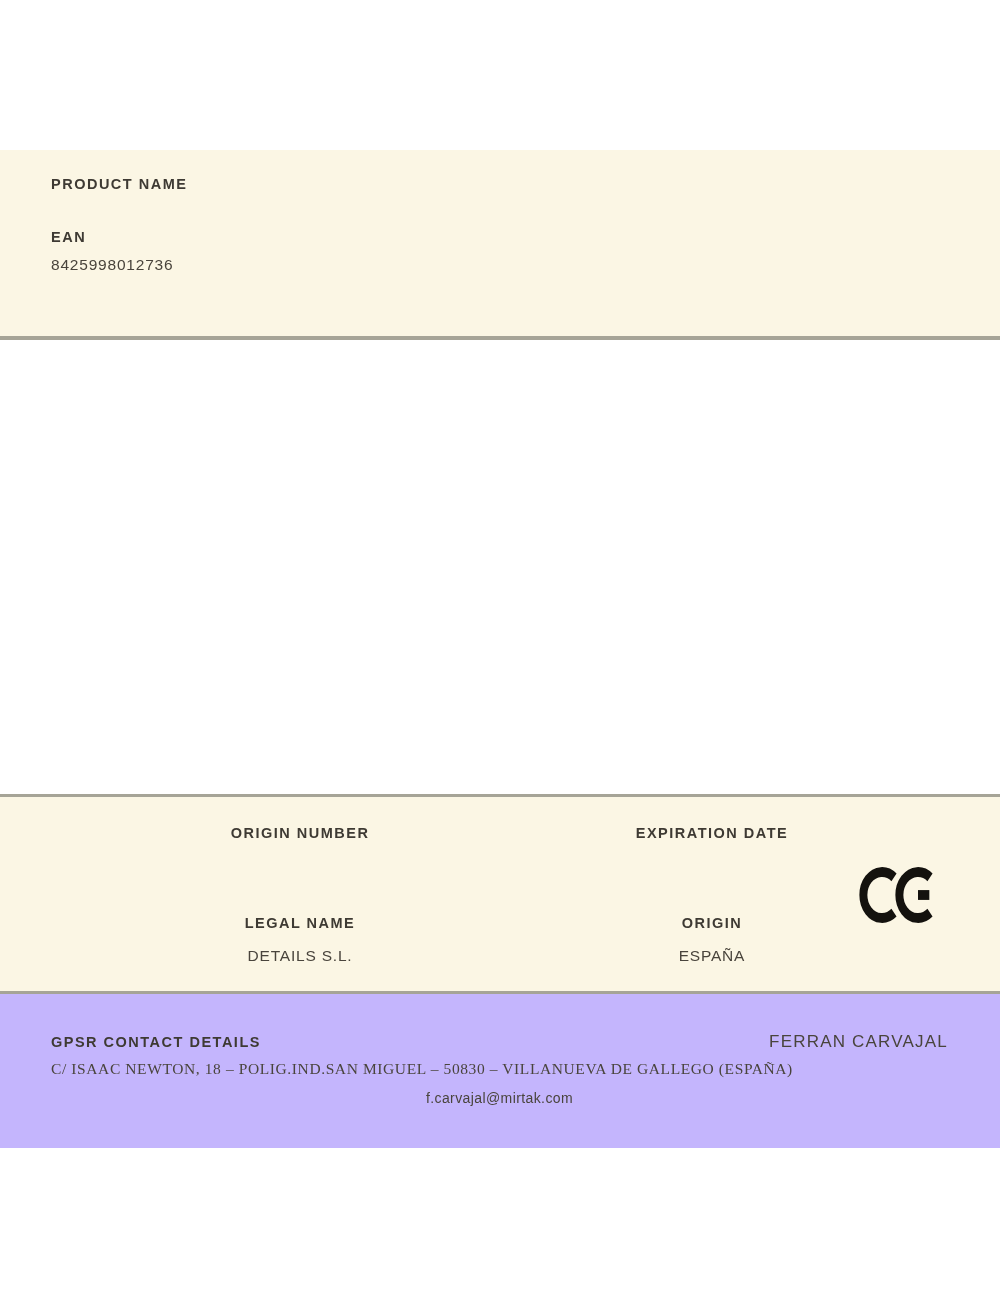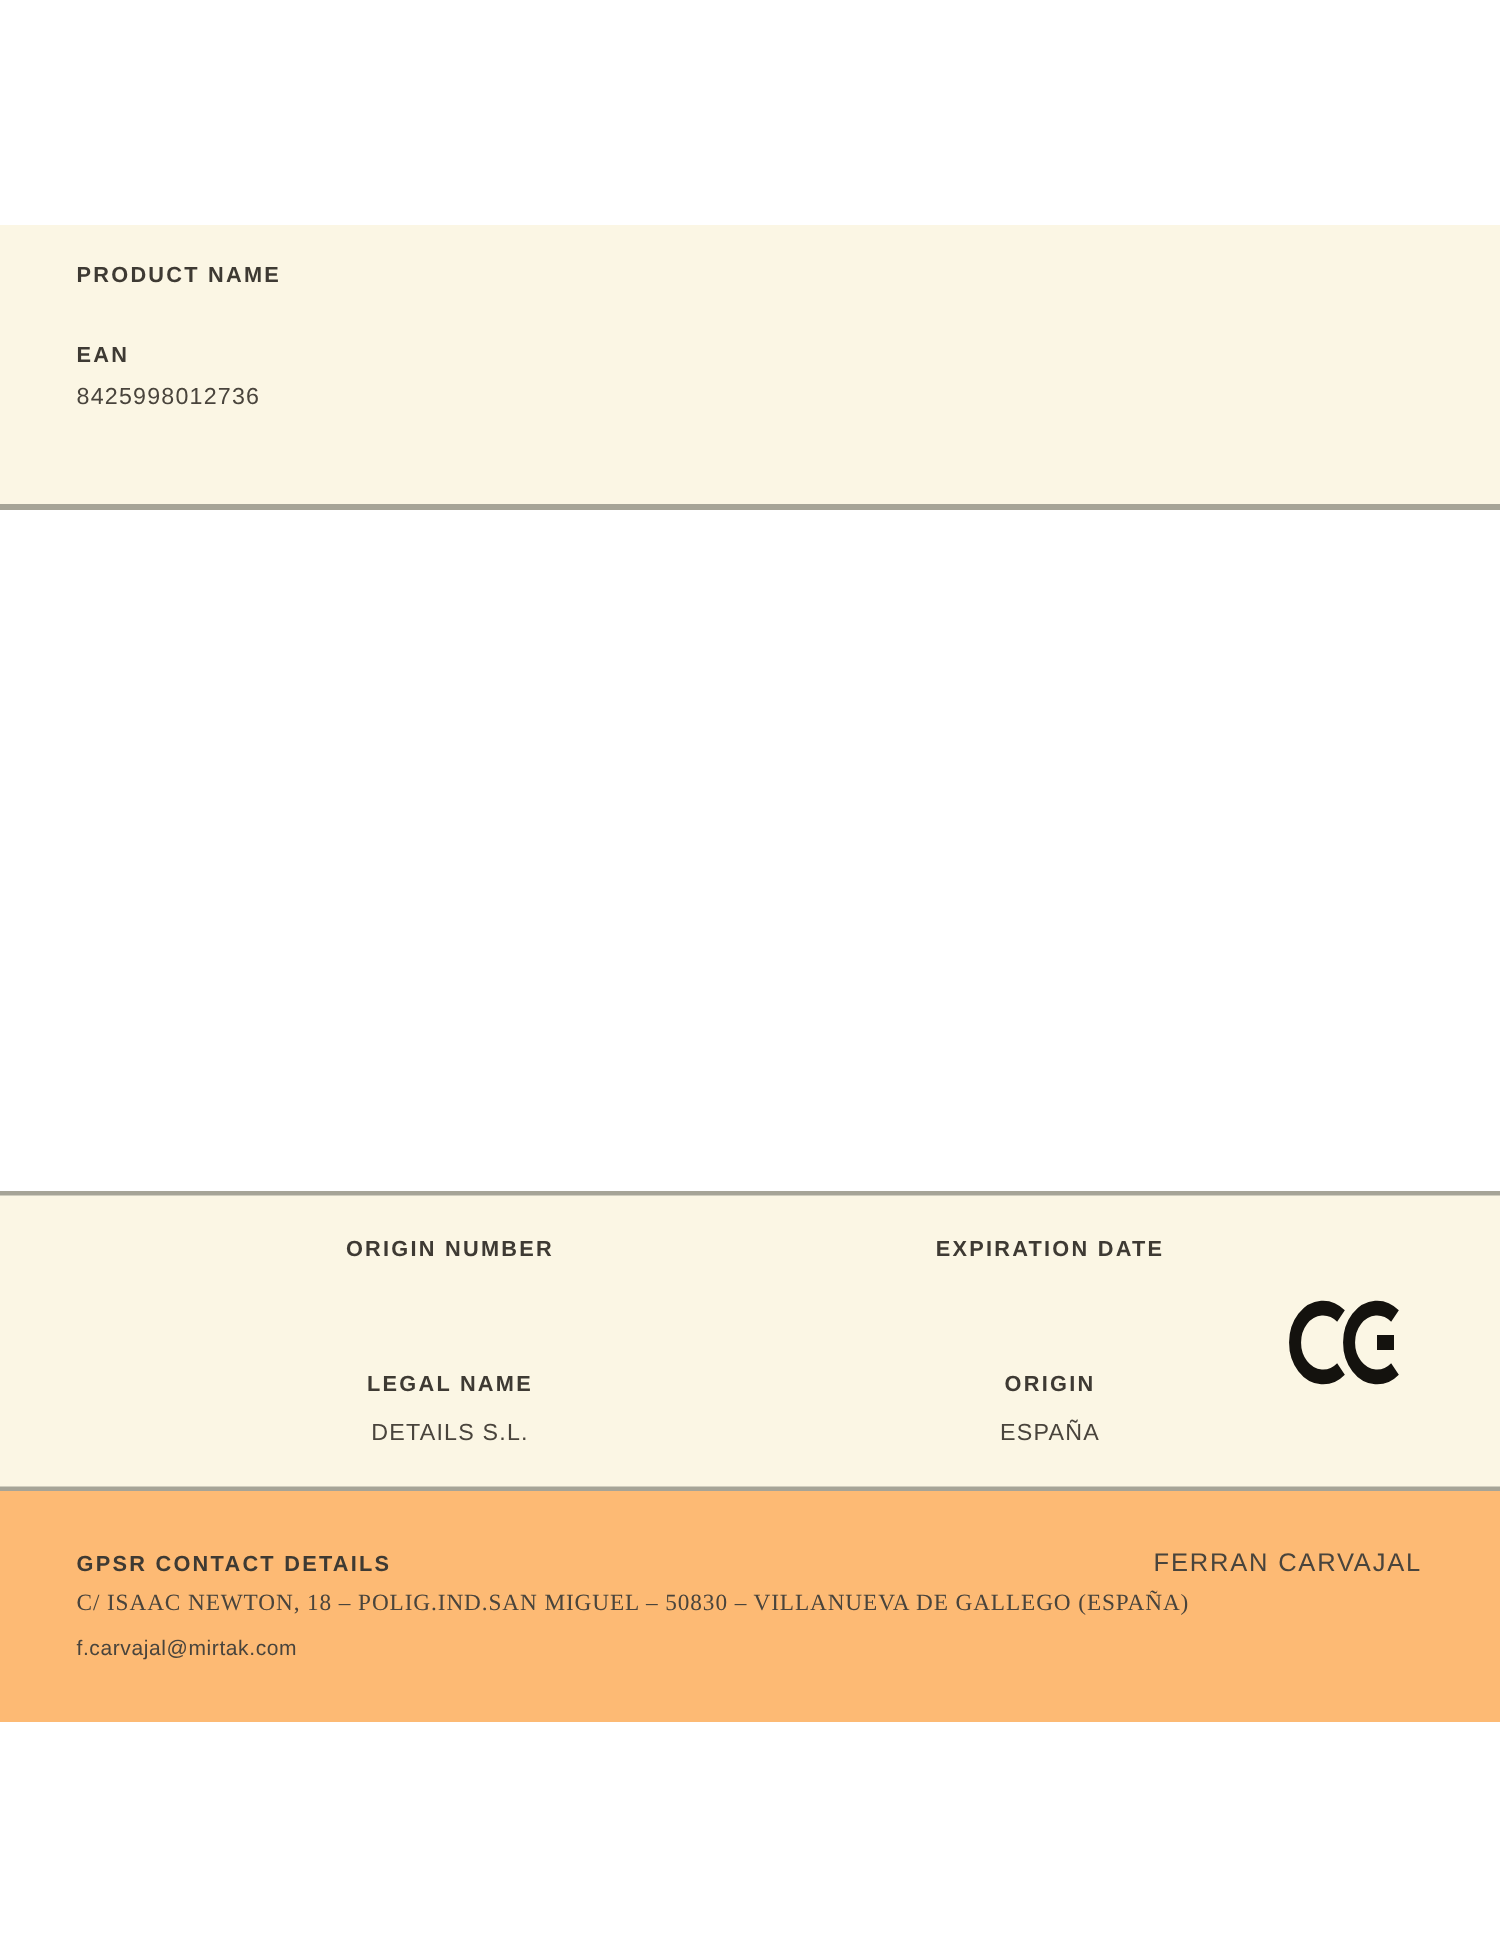--- a/index.html
+++ b/index.html
@@ -30,21 +30,21 @@
   .band-trace {
     top: 794px;
     height: 200px;
     background: #fbf6e4;
     border-top: 3px solid #a6a497;
     border-bottom: 3px solid #a6a497;
   }
   .band-gpsr {
     top: 994px;
     height: 154px;
-    background: #fdba74;
+    background: #c4b5fd;
   }
   .label {
     font-size: 14.5px;
     font-weight: bold;
     letter-spacing: 1.5px;
     color: #3e3a33;
     line-height: 17px;
   }
   .value {
     font-size: 15.5px;
@@ -55,21 +55,21 @@
   }
   .band-product .value { margin-top: 10px; }
   .field-gap { height: 36px; }
 
   
   .trace-col {
     position: absolute;
     text-align: center;
   }
   .col-a { left: 100px; width: 400px; }
-  .col-b { left: 500px; width: 400px; }
+  .col-b { left: 512px; width: 400px; }
   .row-labels { top: 28px; }
   .row-legal  { top: 118px; }
   .row-values { top: 150px; }
 
   .ce-wrap {
     position: absolute;
     top: 66px;
     right: 58px;
     width: 84px;
     height: 64px;
@@ -77,21 +77,21 @@
   .ce-wrap svg { display: block; width: 100%; height: 100%; }
 
   
   .gpsr-row {
     position: absolute;
     left: 51px;
     right: 52px;
   }
   .gpsr-row-1 { top: 38px; display: flex; justify-content: space-between; align-items: baseline; }
   .gpsr-row-2 { top: 66px; text-align: left; font-family: Liberation Serif, serif; }
-  .gpsr-row-3 { top: 96px; text-align: left; }
+  .gpsr-row-3 { top: 96px; text-align: center; }
   .contact-name {
     font-size: 17px;
     letter-spacing: 1.2px;
     color: #49443c;
   }
   .contact-address {
     font-size: 15.5px;
     letter-spacing: 0.6px;
     color: #49443c;
     line-height: 18px;

